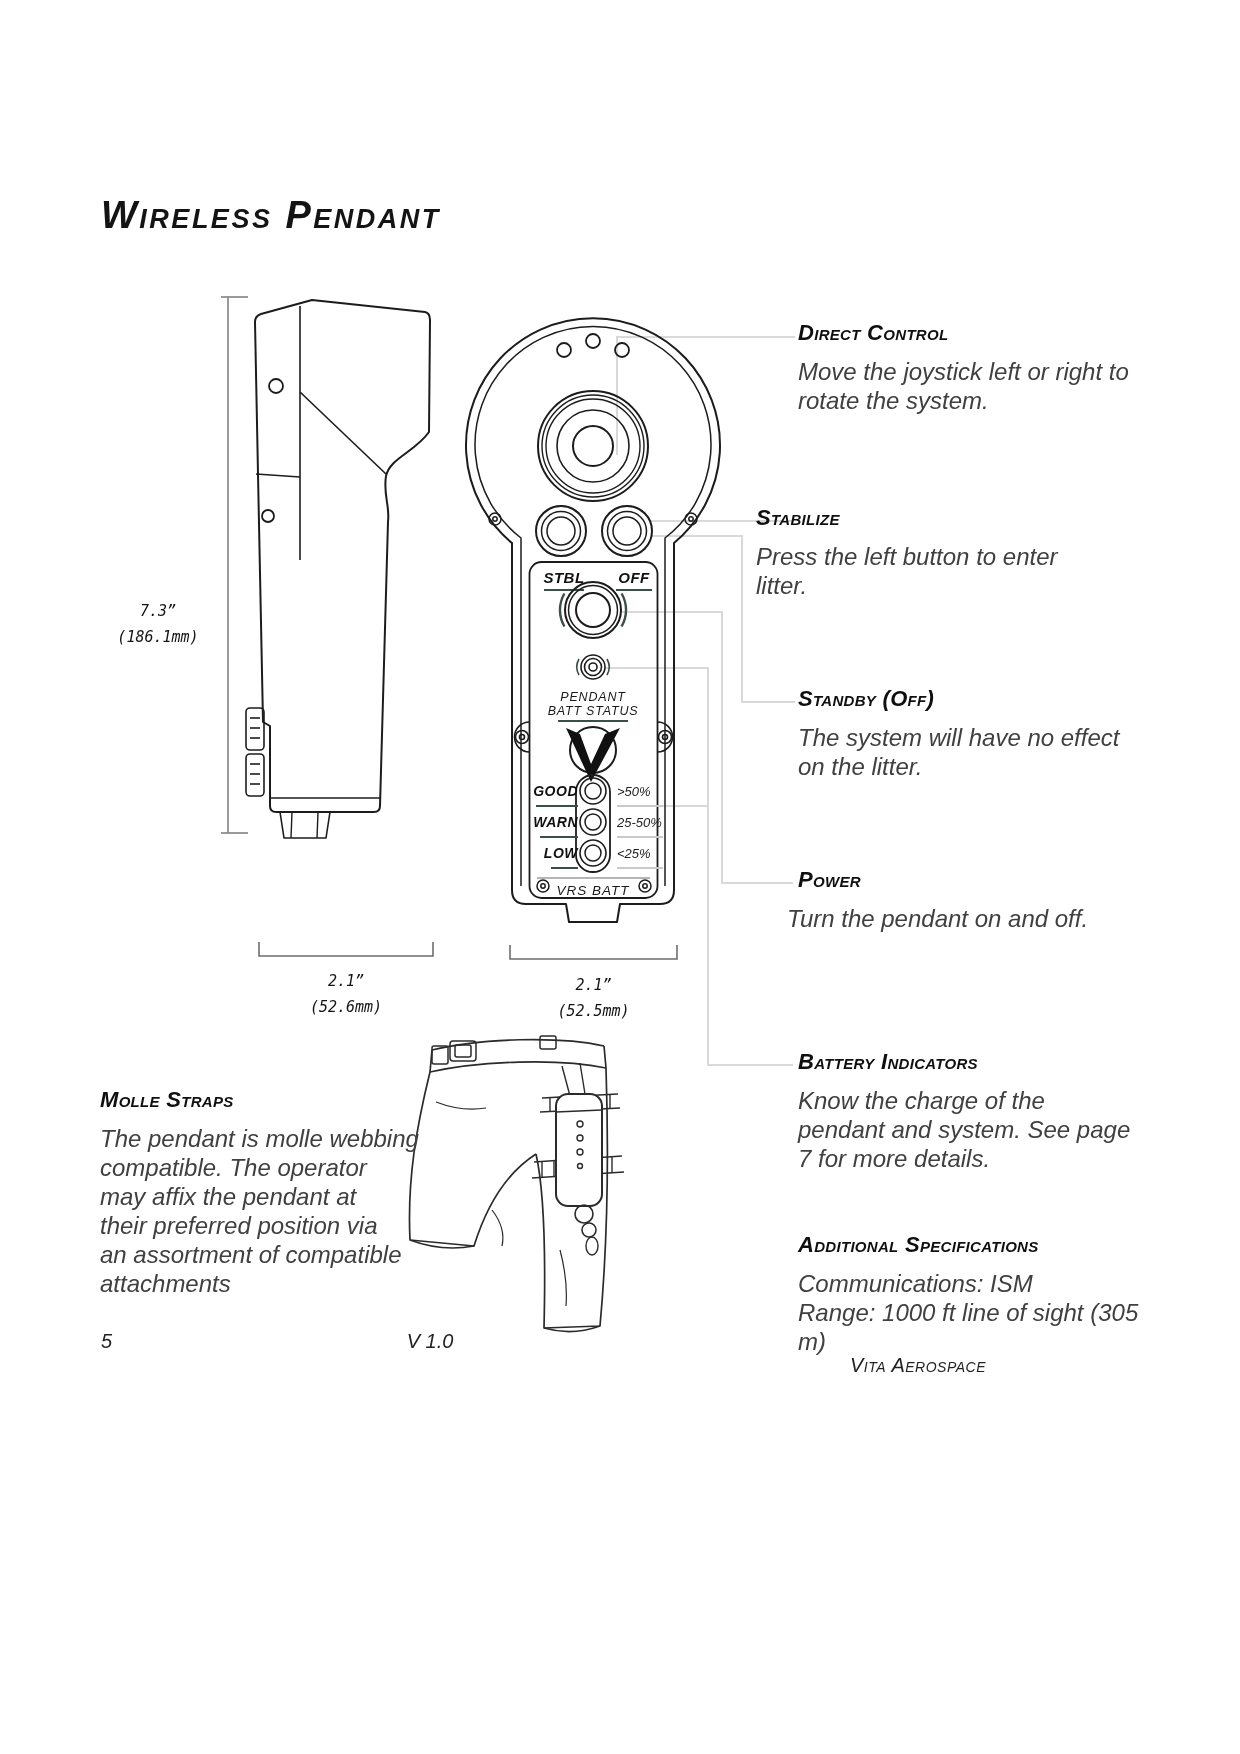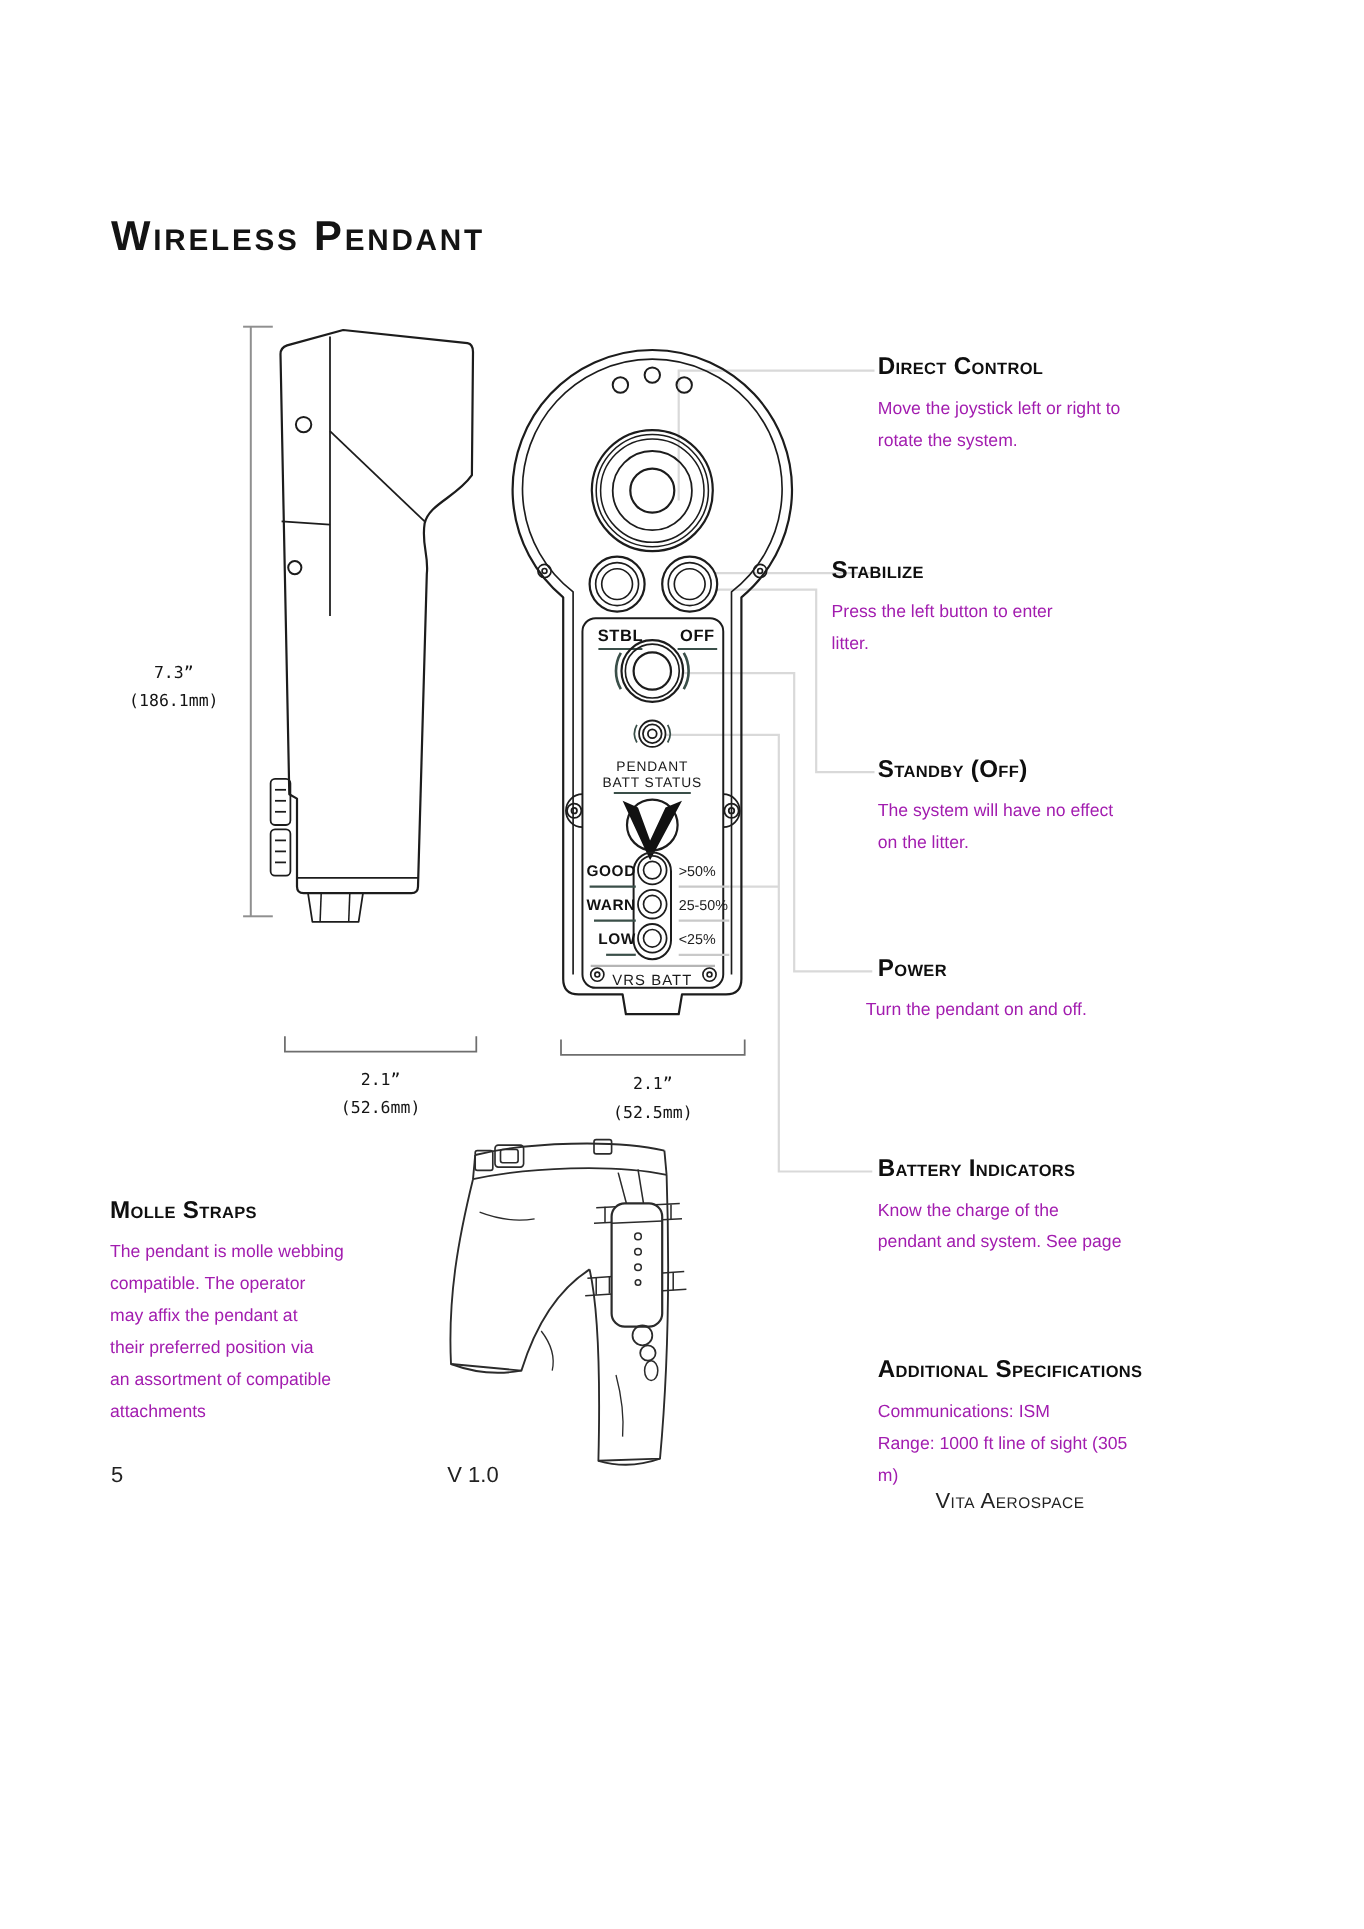--- a/index.html
+++ b/index.html
@@ -1,36 +1,36 @@
 <!DOCTYPE html>
 <html><head>
 <meta charset="utf-8">
 <style>
   html,body{margin:0;padding:0;background:#ffffff;}
   .page{
     position:relative;width:1240px;height:1754px;background:#ffffff;overflow:hidden;
-    font-family:"Liberation Sans",sans-serif;color:#1a1a1a;
+    font-family:"Liberation Sans",sans-serif;color:#1a1a1a;font-style:italic;
   }
   .page-title{
     position:absolute;left:101px;top:194px;margin:0;
     font-size:38px;font-weight:700;font-variant:small-caps;letter-spacing:2.5px;color:#141414;
   }
   .art{position:absolute;left:0;top:0;}
   .dim-label{
     position:absolute;text-align:center;
     font-family:"DejaVu Sans Mono","Liberation Mono",monospace;
     font-size:15px;line-height:26px;color:#141414;white-space:nowrap;
   }
   .ann{position:absolute;}
   .ann h3,.sec h3{
     margin:0;font-size:22px;font-weight:700;font-variant:small-caps;
     letter-spacing:0.3px;color:#0f0f0f;
   }
   .ann .body,.sec .body{
-    margin-top:11px;font-size:16px;line-height:29px;color:#a21caf;font-weight:400;
+    margin-top:11px;font-size:24px;line-height:29px;color:#404040;font-weight:400;
   }
   .ann .body div,.sec .body div{white-space:nowrap;}
   .sec{position:absolute;}
   .footer-item{position:absolute;top:1330px;font-size:20px;color:#222;}
   .footer-right{font-variant:small-caps;letter-spacing:0.5px;}
   svg text{font-family:"Liberation Sans",sans-serif;}
 </style>
 </head>
 <body>
 
@@ -281,20 +281,21 @@
     <div class="body" style="margin-left:-11px;">
       <div>Turn the pendant on and off.</div>
     </div>
   </div>
 
   <div class="ann" style="left:798px;top:1049px;width:300px;">
     <h3>Battery Indicators</h3>
     <div class="body">
       <div>Know the charge of the</div>
       <div>pendant and system. See page</div>
+      <div>7 for more details.</div>
     </div>
   </div>
 
   <div class="ann" style="left:798px;top:1232px;width:348px;">
     <h3>Additional Specifications</h3>
     <div class="body">
       <div>Communications: ISM</div>
       <div>Range: 1000 ft line of sight (305</div>
       <div>m)</div>
     </div>

